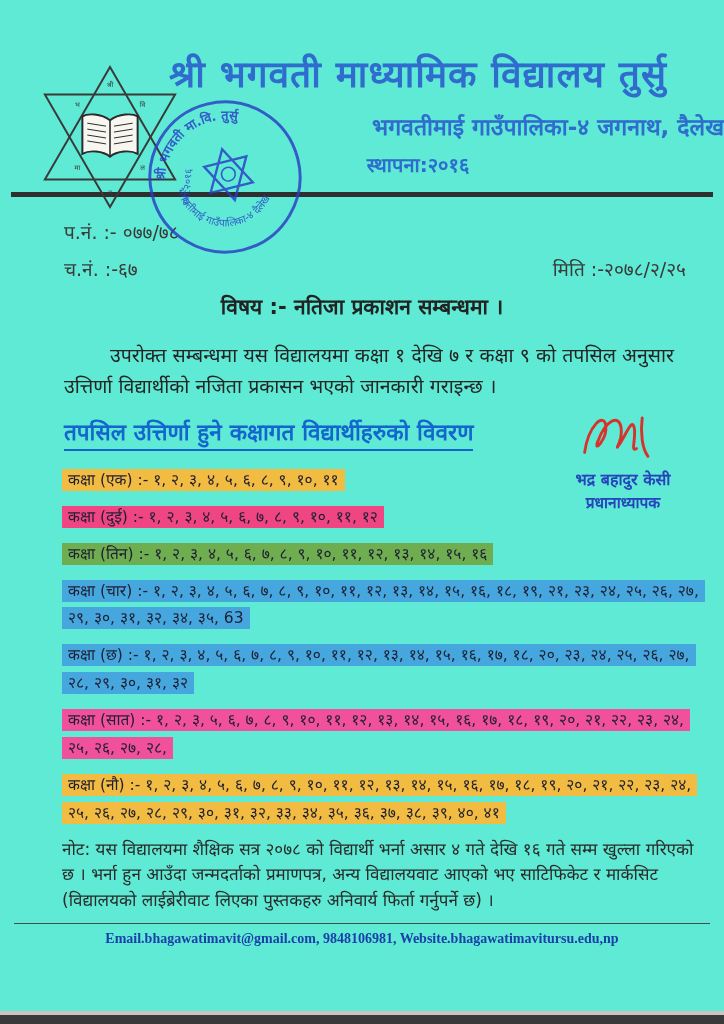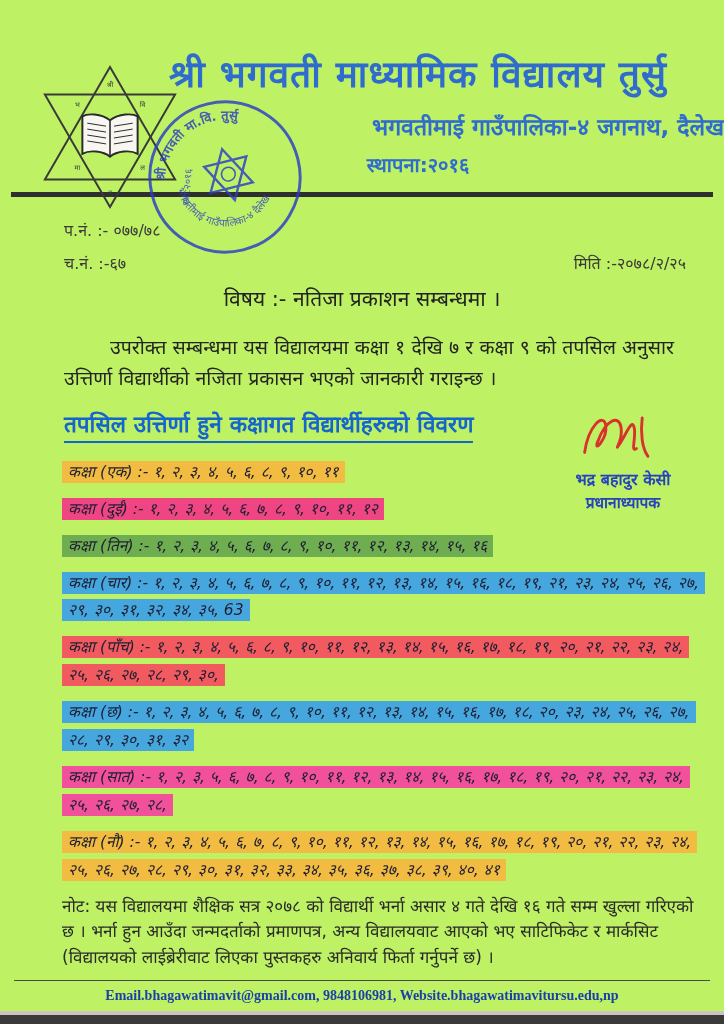--- a/index.html
+++ b/index.html
@@ -1,65 +1,65 @@
 <!DOCTYPE html>
 <html><head>
 <meta charset="utf-8">
 <style>
   * { margin: 0; padding: 0; box-sizing: border-box; }
   html,body { background: #d9d6d0; }
   .page {
     position: relative;
     width: 724px; height: 1024px;
     margin: 0 auto;
-    background: #bef264;
+    background: #5eead4;
     font-family: "DejaVu Sans", sans-serif;
     color: #2b2b2b;
     overflow: hidden;
   }
   
   .header { position: relative; padding-top: 54px; }
   .logo { position: absolute; left: 36px; top: 62px; width: 148px; height: 150px; }
   .header-text { margin-left: 112px; text-align: center; }
   .school-name {
     font-size: 37px; font-weight: bold; color: #2f6cce;
     letter-spacing: 1px; line-height: 1.15;
   }
   .school-address { margin-top: 13px; font-size: 23px; font-weight: bold; color: #2f6cce; text-align: right; }
   .established { margin-top: 9px; font-size: 20px; font-weight: bold; color: #2f6cce; }
   .stamp {
     position: absolute; left: 146px; top: 98px; width: 158px; height: 158px;
     transform: rotate(-14deg); opacity: 0.82; pointer-events: none;
   }
   .rule { margin: 14px auto 0; width: 97%; height: 5px; background: #2f2f2f; }
   
-  .meta { margin: 22px 38px 0 64px; font-size: 16px; color: #3a3a3a; }
+  .meta { margin: 22px 38px 0 64px; font-size: 19px; color: #3a3a3a; }
   .meta-flex { display: flex; justify-content: space-between; margin-top: 11px; text-align: center; }
-  .subject { margin-top: 10px; text-align: center; font-size: 21px; font-weight: normal; color: #222; }
+  .subject { margin-top: 10px; text-align: center; font-size: 21px; font-weight: bold; color: #222; }
   
   .body-par {
     margin: 20px 40px 0 64px; font-size: 19.5px; line-height: 1.6;
     color: #242424; text-indent: 46px;
   }
   .section-heading {
     display: inline-block; margin: 14px 0 12px 64px;
     font-size: 22.5px; font-weight: bold; color: #1565cf;
     border-bottom: 2.5px solid #1565cf; padding-bottom: 2px;
   }
   
   .signature {
     position: absolute; right: 26px; top: 408px; width: 150px;
     text-align: center; color: #2743bd; font-weight: bold;
   }
   .sig-scribble { width: 96px; height: 62px; margin-bottom: -4px; }
   .sig-name { font-size: 16px; line-height: 1.3; }
   .sig-title { font-size: 15.5px; }
   
   .rows { margin: 4px 22px 0 62px; }
-  .class-row { margin-bottom: 9px; font-size: 15.5px; line-height: 1.8; color: #1f1f33; font-weight: 500; font-style: italic; }
+  .class-row { margin-bottom: 9px; font-size: 15.5px; line-height: 1.8; color: #1f1f33; font-weight: 500; }
   .hl {
     padding: 2px 6px;
     -webkit-box-decoration-break: clone; box-decoration-break: clone;
   }
   
   .note {
     margin: 8px 26px 0 62px; font-size: 17px; line-height: 1.5;
     color: #2a2a2a;
   }
   .footer-rule { margin: 10px auto 0; width: 96%; border: 0; border-top: 1.5px solid #4a4a4a; }
@@ -159,21 +159,20 @@
     </svg>
     <div class="sig-name">भद्र बहादुर केसी</div>
     <div class="sig-title">प्रधानाध्यापक</div>
   </div>
 
   <div class="rows">
     <p class="class-row"><span class="hl" style="background-color: rgb(241, 188, 65);">कक्षा (एक) :- १, २, ३, ४, ५, ६, ८, ९, १०, ११</span></p>
     <p class="class-row"><span class="hl" style="background-color: rgb(239, 69, 131);">कक्षा (दुई) :- १, २, ३, ४, ५, ६, ७, ८, ९, १०, ११, १२</span></p>
     <p class="class-row"><span class="hl" style="background-color: rgb(111, 174, 80);">कक्षा (तिन) :- १, २, ३, ४, ५, ६, ७, ८, ९, १०, ११, १२, १३, १४, १५, १६</span></p>
     <p class="class-row"><span class="hl" style="background-color: rgb(69, 167, 222);">कक्षा (चार) :- १, २, ३, ४, ५, ६, ७, ८, ९, १०, ११, १२, १३, १४, १५, १६, १८, १९, २१, २३, २४, २५, २६, २७, २९, ३०, ३१, ३२, ३४, ३५, 63</span></p>
-    <p class="class-row"><span class="hl" style="background-color: rgb(241, 91, 96);">कक्षा (पाँच) :- १, २, ३, ४, ५, ६, ८, ९, १०, ११, १२, १३, १४, १५, १६, १७, १८, १९, २०, २१, २२, २३, २४, २५, २६, २७, २८, २९, ३०,</span></p>
     <p class="class-row"><span class="hl" style="background-color: rgb(69, 167, 222);">कक्षा (छ) :- १, २, ३, ४, ५, ६, ७, ८, ९, १०, ११, १२, १३, १४, १५, १६, १७, १८, २०, २३, २४, २५, २६, २७, २८, २९, ३०, ३१, ३२</span></p>
     <p class="class-row"><span class="hl" style="background-color: rgb(241, 80, 155);">कक्षा (सात) :- १, २, ३, ५, ६, ७, ८, ९, १०, ११, १२, १३, १४, १५, १६, १७, १८, १९, २०, २१, २२, २३, २४, २५, २६, २७, २८,</span></p>
     <p class="class-row"><span class="hl" style="background-color: rgb(241, 188, 65); margin-top: 24px;">कक्षा (नौ) :- १, २, ३, ४, ५, ६, ७, ८, ९, १०, ११, १२, १३, १४, १५, १६, १७, १८, १९, २०, २१, २२, २३, २४, २५, २६, २७, २८, २९, ३०, ३१, ३२, ३३, ३४, ३५, ३६, ३७, ३८, ३९, ४०, ४१</span></p>
   </div>
 
   <p class="note">नोट: यस विद्यालयमा शैक्षिक सत्र २०७८ को विद्यार्थी भर्ना असार ४ गते देखि १६ गते सम्म खुल्ला गरिएको छ । भर्ना हुन आउँदा जन्मदर्ताको प्रमाणपत्र, अन्य विद्यालयवाट आएको भए साटिफिकेट र मार्कसिट (विद्यालयको लाईब्रेरीवाट लिएका पुस्तकहरु अनिवार्य फिर्ता गर्नुपर्ने छ) ।</p>
 
   <hr class="footer-rule">
 
   <div class="footer-contact">Email.bhagawatimavit@gmail.com,  9848106981,  Website.bhagawatimavitursu.edu,np</div>

